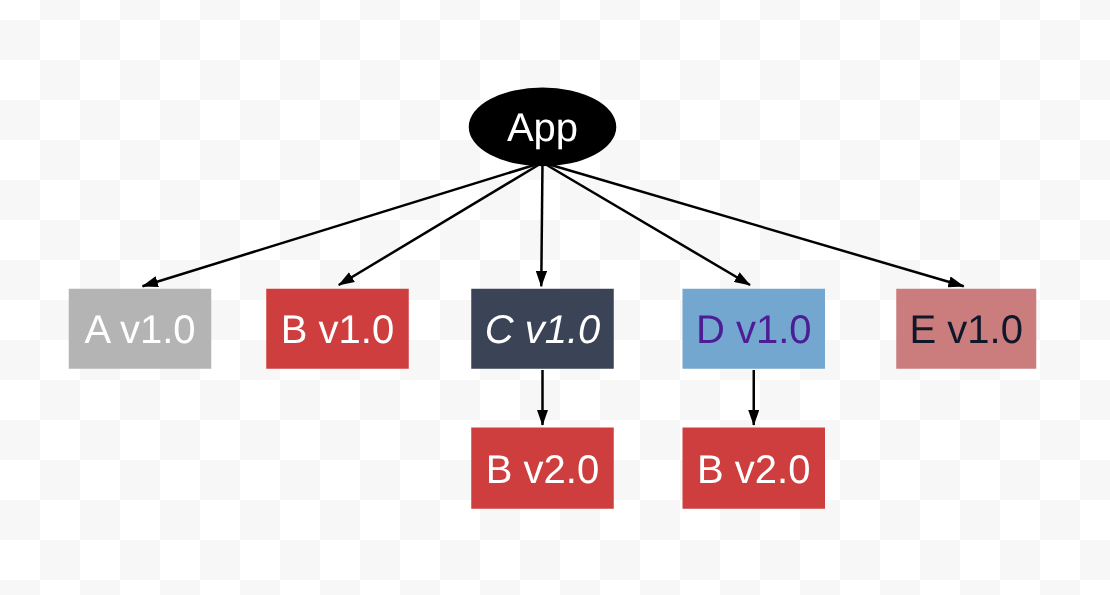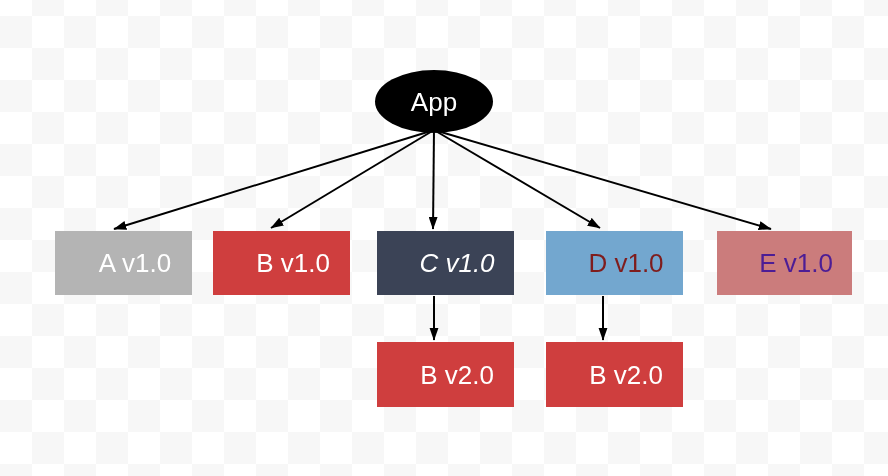--- a/index.html
+++ b/index.html
@@ -22,28 +22,27 @@
   .edges {
     position: absolute;
     left: 0; top: 0;
     width: 888px; height: 476px;
   }
   .node {
     position: absolute;
     display: flex;
     align-items: center;
     justify-content: center;
-    font-size: 26px;
+    font-size: 32px;
     line-height: 1;
     user-select: none;
   }
   .node-box {
     width: 114px;
     height: 64px;
-    padding-left: 23px;
   }
   .node-ellipse {
     width: 118px;
     height: 63px;
     border-radius: 50%;
   }
 </style>
 </head>
 <body>
 
@@ -74,25 +73,25 @@
 
   <div class="node node-box" style="left: 213px; top: 231px; background-color: rgb(207, 62, 62);">
     <span style="color: #ffffff;">B v1.0</span>
   </div>
 
   <div class="node node-box" style="left: 377px; top: 231px; background-color: rgb(59, 67, 86); font-style: italic;">
     <span style="color: rgb(255, 255, 255);">C v1.0</span>
   </div>
 
   <div class="node node-box" style="left: 546px; top: 231px; background-color: rgb(115, 167, 207);">
-    <span style="color: #7f1d1d;">D v1.0</span>
+    <span style="color: #4c1d95;">D v1.0</span>
   </div>
 
   <div class="node node-box" style="left: 717px; top: 231px; width: 112px; background-color: rgb(203, 124, 124);">
-    <span style="color: #4c1d95;">E v1.0</span>
+    <span style="color: #0f172a;">E v1.0</span>
   </div>
 
   <div class="node node-box" style="left: 377px; top: 342px; height: 65px; background-color: rgb(207, 62, 62);">
     <span style="color: rgb(255, 255, 255);">B v2.0</span>
   </div>
 
   <div class="node node-box" style="left: 546px; top: 342px; height: 65px; background-color: rgb(207, 62, 62);">
     <span style="color: rgb(255, 255, 255);">B v2.0</span>
   </div>
 

